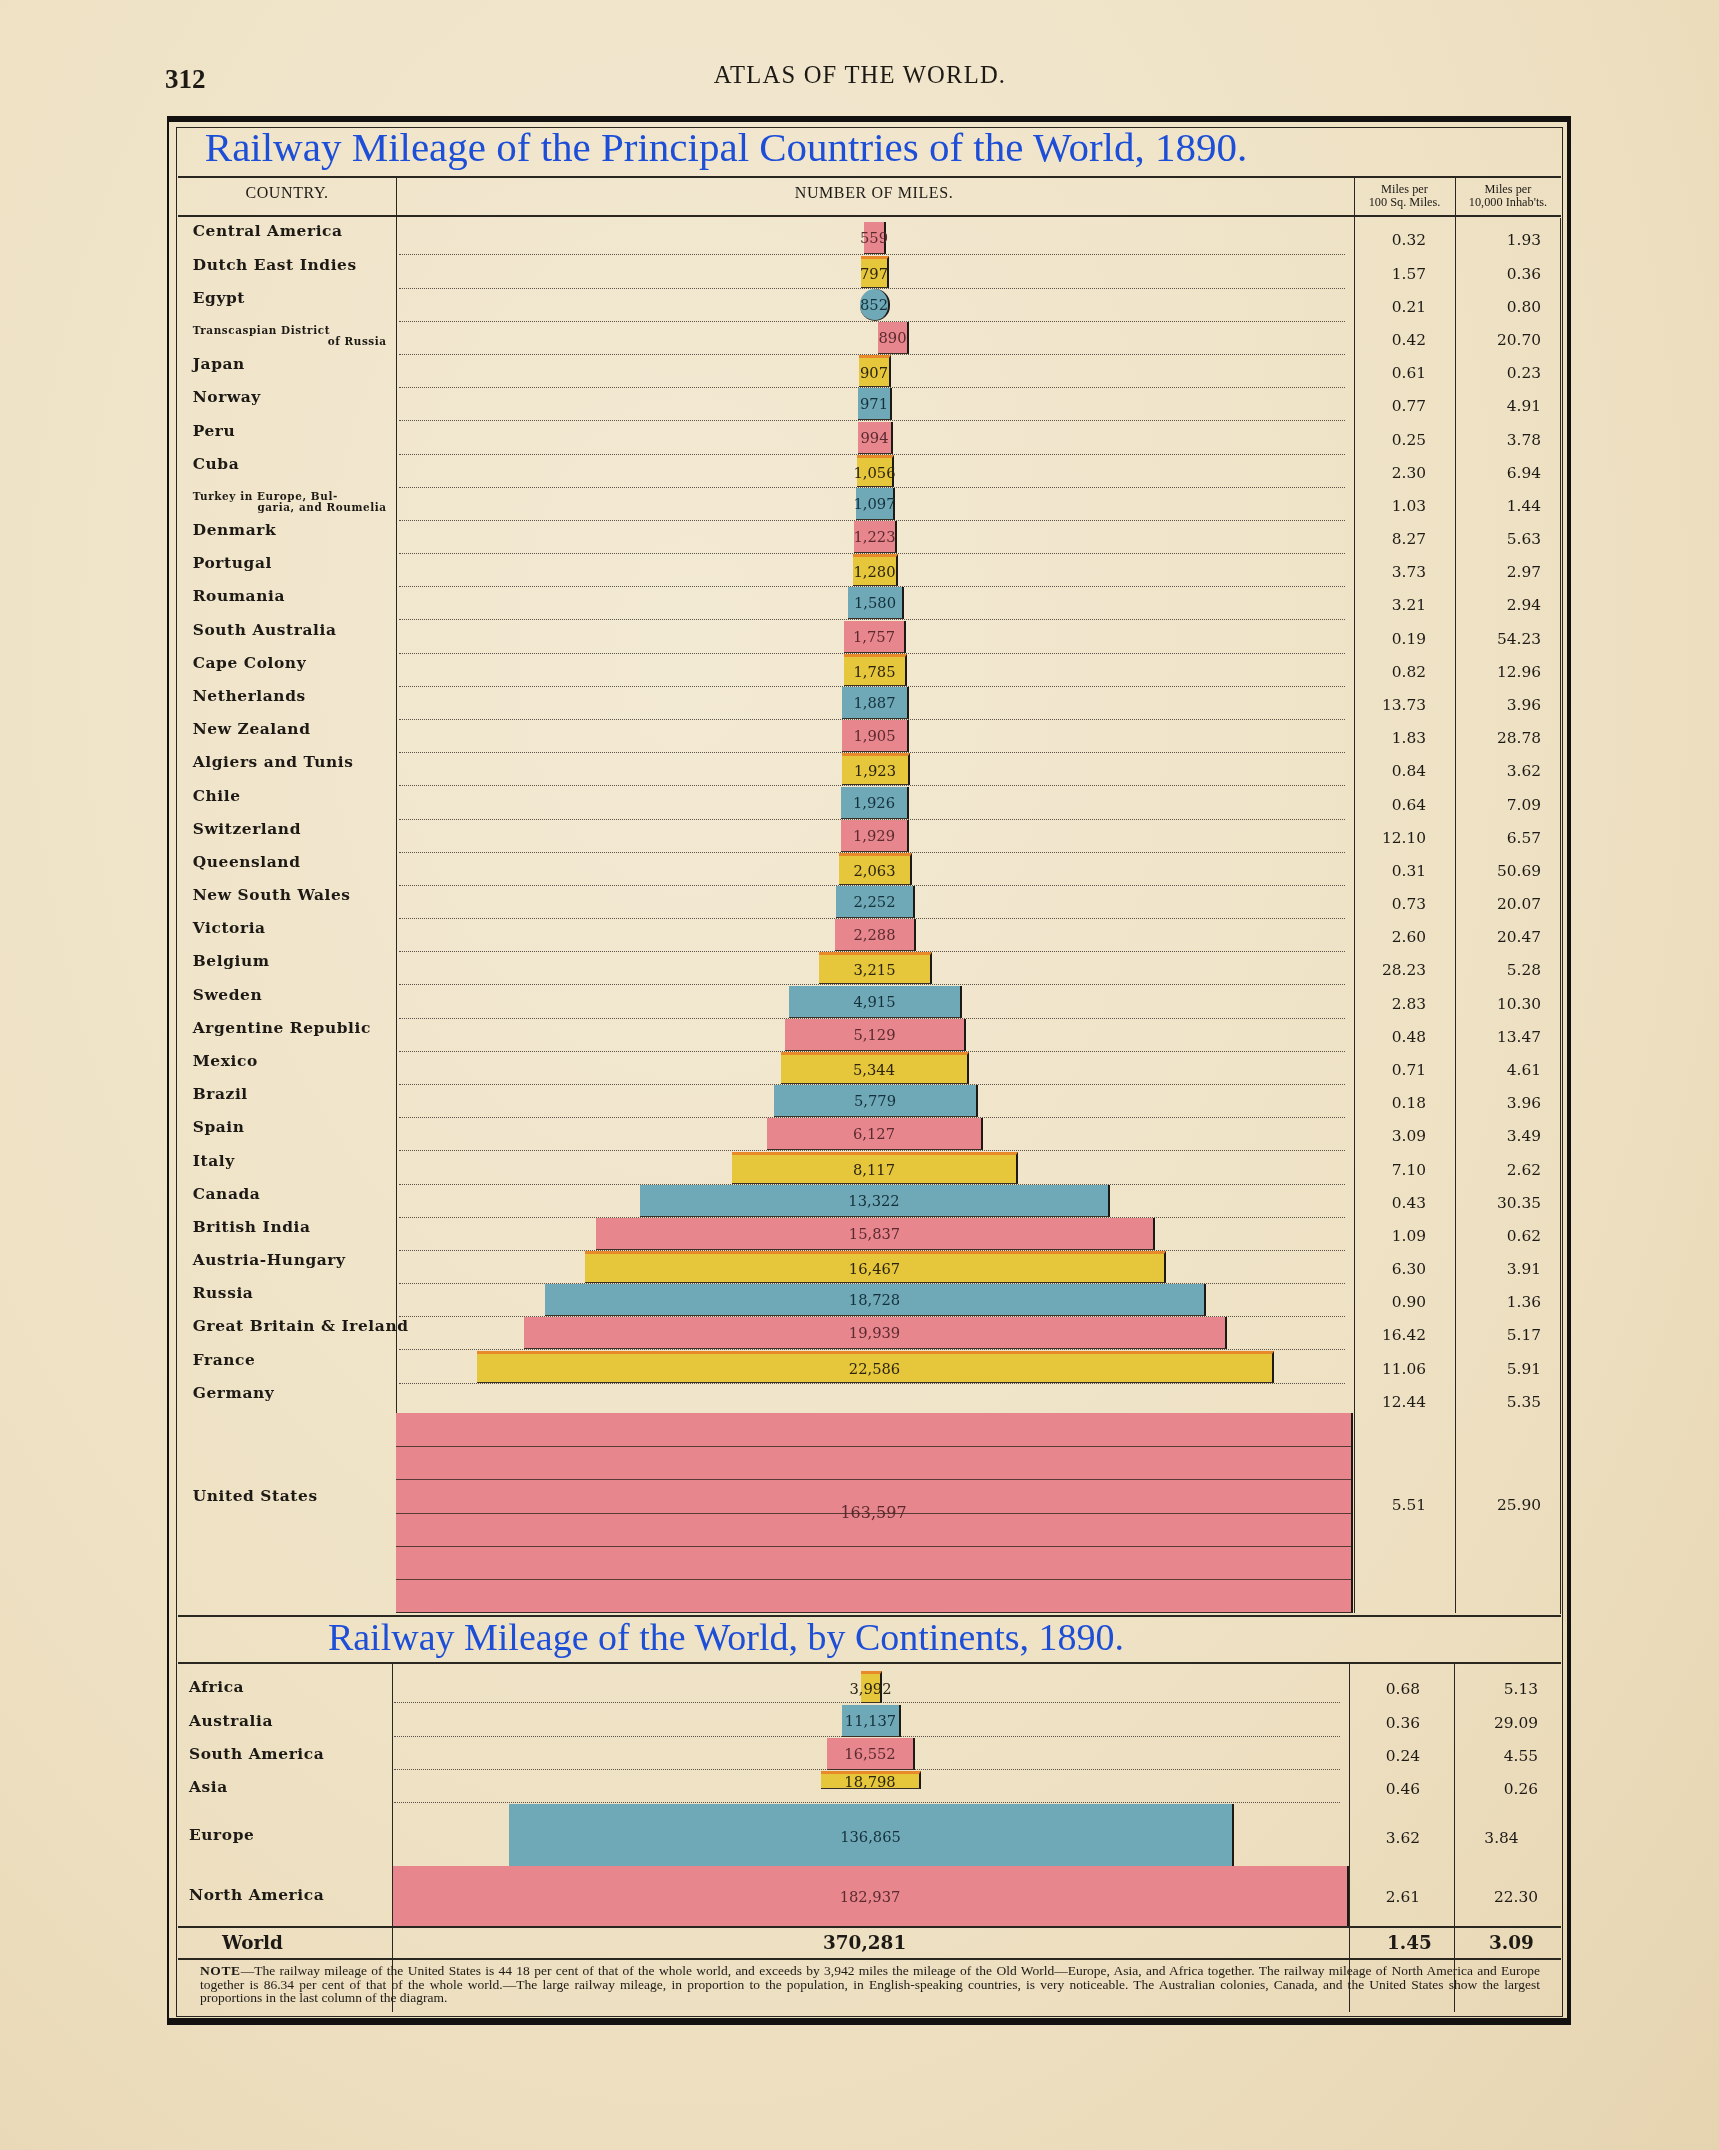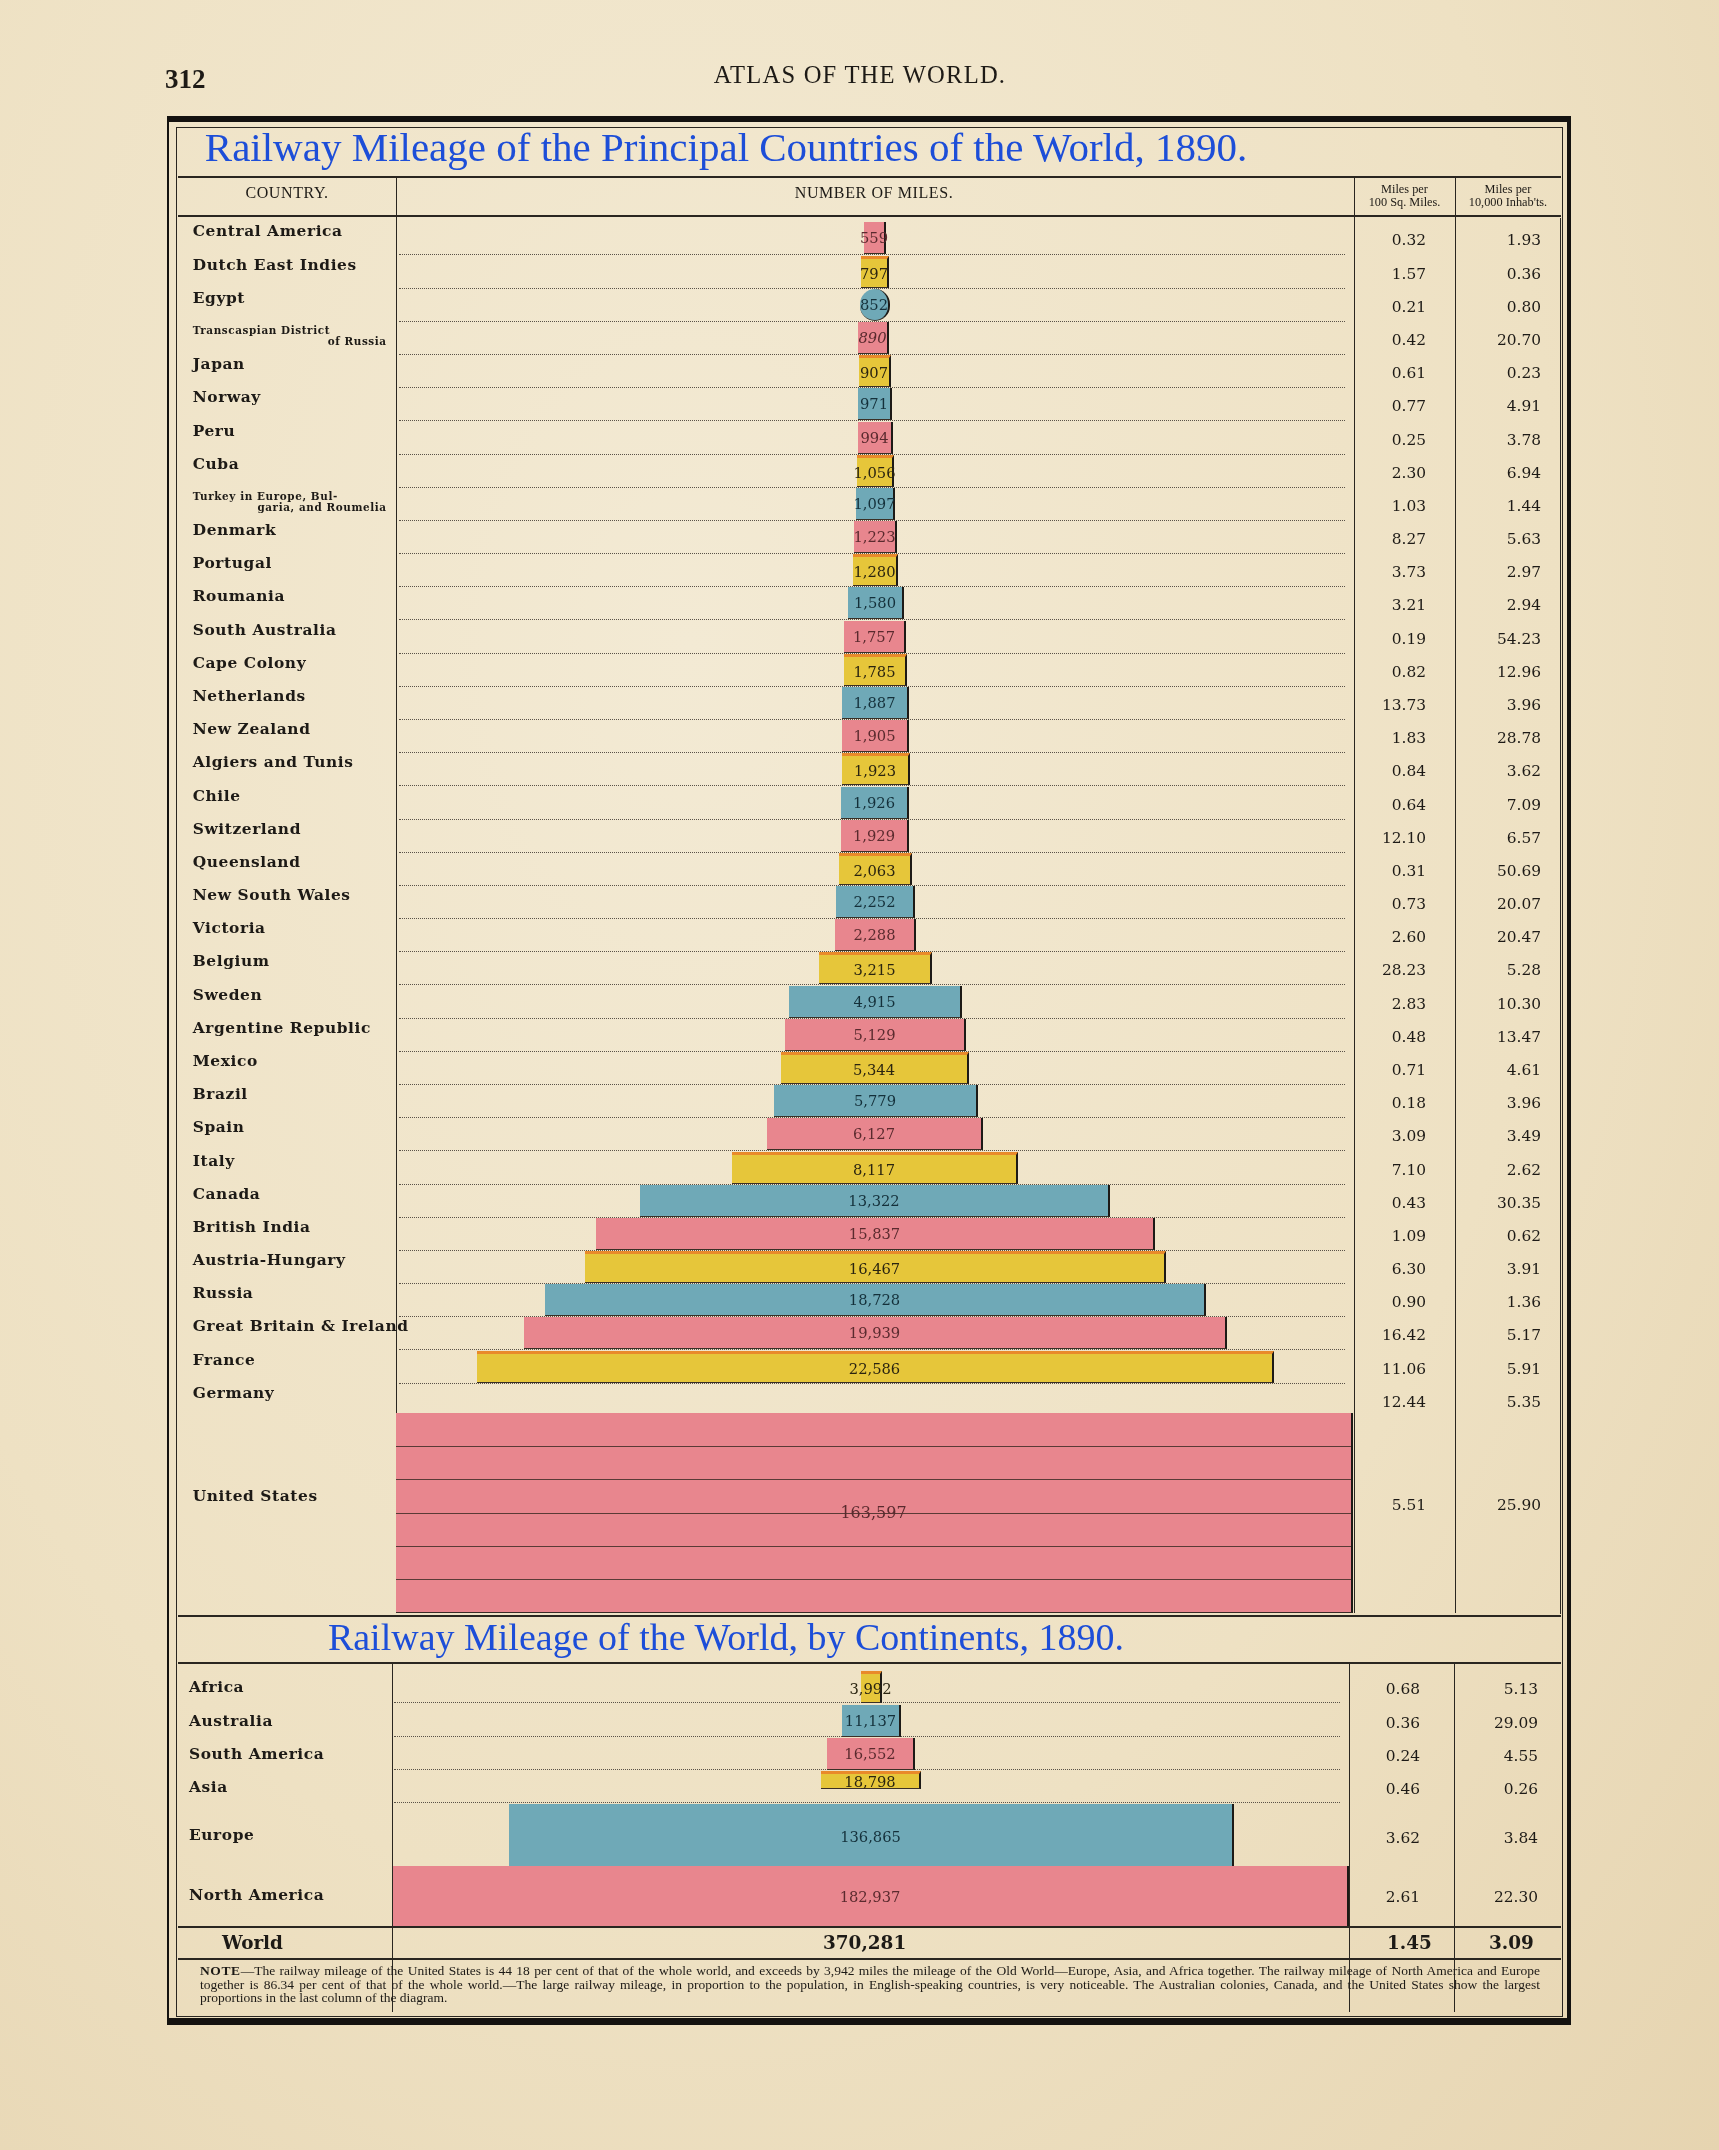--- a/index.html
+++ b/index.html
@@ -102,21 +102,21 @@
     <div class="row" style="top: 289px;">
       <div class="cname"><span>Egypt</span></div>
       <div class="dots"></div>
       <div class="bar blue" style="left: 682px; width: 30px; border-radius: 15px;">852</div>
       <div class="num n3">0.21</div>
       <div class="num n4">0.80</div>
     </div>
     <div class="row" style="top: 322px;">
       <div class="cname small"><span>Transcaspian District</span><span class="l2">of Russia</span></div>
       <div class="dots"></div>
-      <div class="bar pink" style="left: 680px; width: 31px; font-style: italic;">890</div>
+      <div class="bar pink" style="left: 700px; width: 31px;">890</div>
       <div class="num n3">0.42</div>
       <div class="num n4">20.70</div>
     </div>
     <div class="row" style="top: 355px;">
       <div class="cname"><span>Japan</span></div>
       <div class="dots"></div>
       <div class="bar yellow" style="left: 681px; width: 32px;">907</div>
       <div class="num n3">0.61</div>
       <div class="num n4">0.23</div>
     </div>
@@ -387,21 +387,21 @@
       <div class="dots" style="left: 216px;"></div>
       <div class="bar yellow" style="height: 18px; left: 643px; width: 100px; text-align: right;">18,798</div>
       <div class="num n3" style="left: 1174px; top: 8.6px;">0.46</div>
       <div class="num n4" style="left: 1287px; top: 8.6px;">0.26</div>
     </div>
     <div class="cont-row" style="top: 1804px; height: 66px;">
       <div class="cname" style="left: 11px; top: 22px;">Europe</div>
       <div class="dots" style="left: 216px;"></div>
       <div class="bar blue" style="height: 66px; left: 331px; width: 725px;">136,865</div>
       <div class="num n3" style="left: 1174px; top: 24.6px;">3.62</div>
-      <div class="num n4" style="left: 1287px; top: 24.6px;">3.84</div>
+      <div class="num n4" style="left: 1287px; top: 24.6px; text-align: center;">3.84</div>
     </div>
     <div class="cont-row" style="top: 1866px; height: 61px;">
       <div class="cname" style="left: 11px; top: 19.7px;">North America</div>
       <div class="bar pink" style="height: 61px; left: 215px; width: 956px;">182,937</div>
       <div class="num n3" style="left: 1174px; top: 22px;">2.61</div>
       <div class="num n4" style="left: 1287px; top: 22px;">22.30</div>
     </div>
   </div>
 
 <div class="hline" style="left:178px;top:1926px;width:1383px;"></div>

